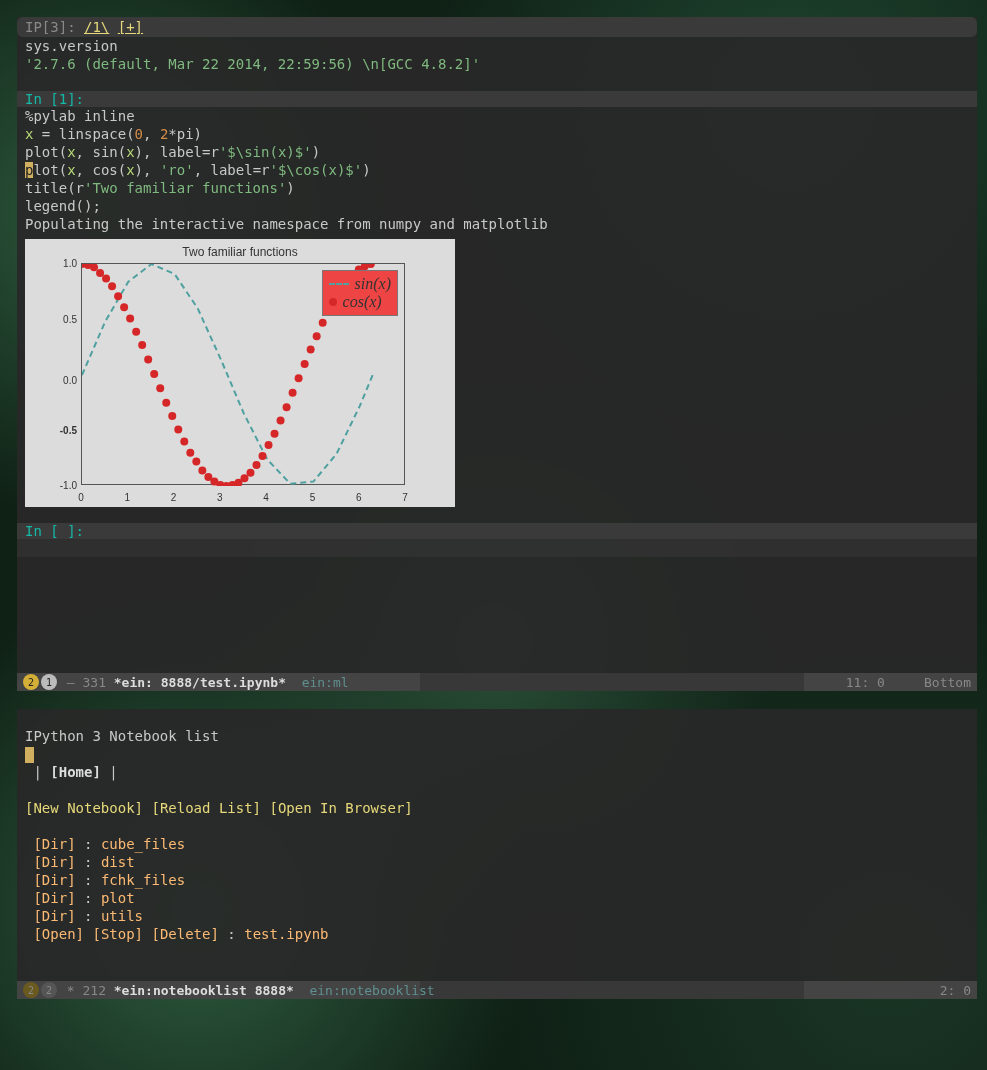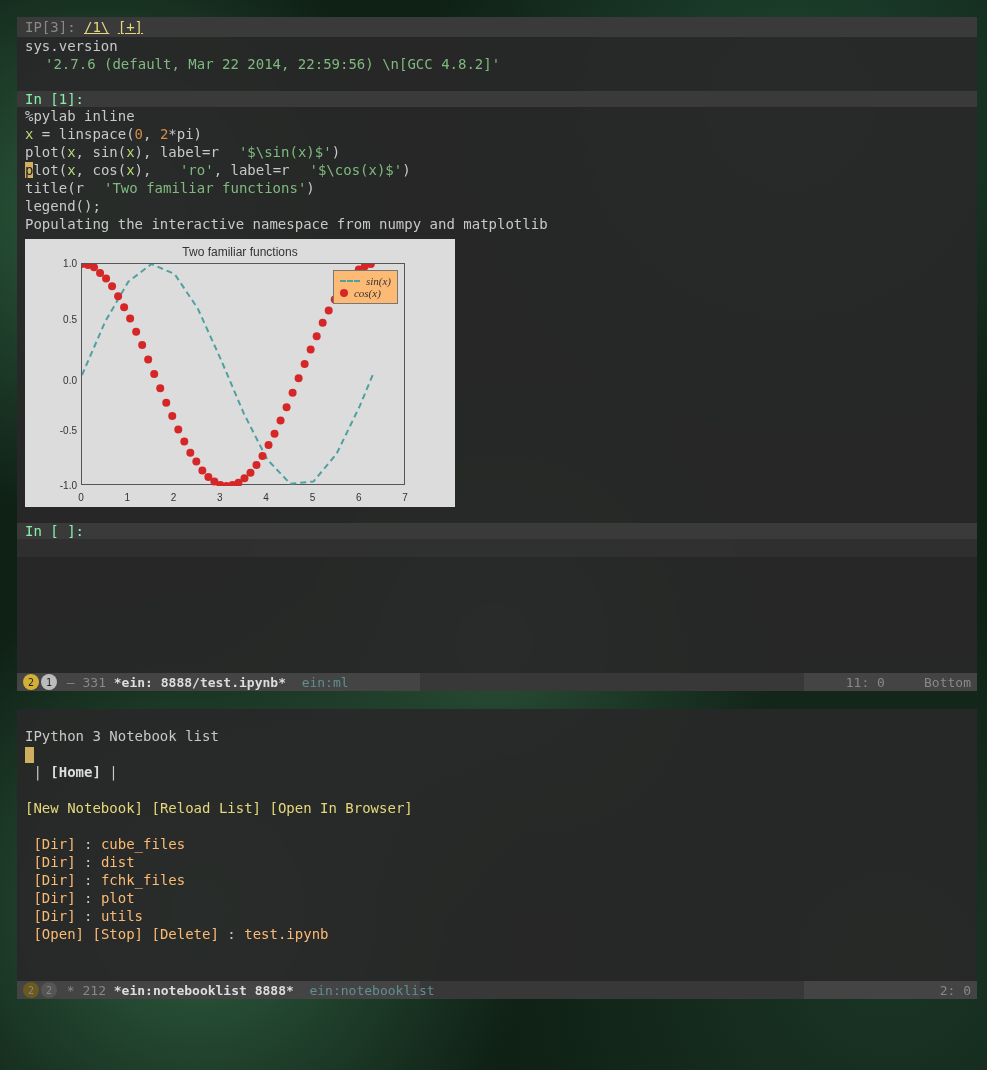--- a/index.html
+++ b/index.html
@@ -29,51 +29,52 @@
     position: absolute;
     background: rgba(40,40,40,0.92);
     z-index: 1;
   }
   .pane-top { left: 17px; top: 17px; right: 10px; height: 674px; }
   .pane-bottom { left: 17px; top: 709px; right: 10px; height: 290px; }
   .header-line {
     background: #3a3a3a;
     padding: 2px 8px;
     white-space: pre;
+    border-radius: 6px;
   }
   .hl-gray { color: #888; }
   .hl-yellow { color: #e6d87a; }
   .hl-under { text-decoration: underline; }
   .cell {
     padding: 0 8px;
     white-space: pre;
     line-height: 18px;
   }
   .prompt-band {
     background: #3a3a3a;
     padding: 0 8px;
     white-space:pre;
   }
-  .kw-green { color: #7fb97f; margin-left: 20px; }
-  .kw-teal { color: #86efac; }
+  .kw-green { color: #7fb97f; }
+  .kw-teal { color: #14b8a6; }
   .kw-orange { color: #d68c47; }
   .kw-var { color: #b8d977; }
   .cursor-block { background: #d0b060; color:#202020; }
   .chart-area {
     background: #dcdcdc;
     width: 430px;
     height: 268px;
     margin: 6px 8px;
     position: relative;
   }
   .chart-title { position:absolute; top:6px; left:0; right:0; text-align:center; font-size:12px; color:#333; font-family:sans-serif; }
   .plot-box { position:absolute; left:56px; top:24px; width:324px; height:222px; border:1px solid #555; background:#dcdcdc; }
   .ytick { position:absolute; left:20px; width:32px; text-align:right; font-size:10px; color:#333; font-family:sans-serif; transform:translateY(-50%);}
   .xtick { position:absolute; bottom:4px; font-size:10px; color:#333; font-family:sans-serif; transform:translateX(-50%);}
-  .legend-box { position:absolute; right:6px; top:6px; background:#fdba74; border:1px solid #777; padding:4px 6px; font-size:11px; color:#333; font-family:serif; font-style:italic;}
+  .legend-box { position:absolute; right:6px; top:6px; background:#ef4444; border:1px solid #777; padding:4px 6px; font-size:16px; color:#333; font-family:serif; font-style:italic;}
   .legend-row { display:flex; align-items:center; gap:6px; }
   .legend-line { width:20px; height:0; border-top:2px dashed #4fa0a0; }
   .legend-dot { width:8px; height:8px; background:#d62728; border-radius:50%; }
   .modeline {
     position:absolute;
     left:0; right:0;
     height:18px;
     background: linear-gradient(to right, #444 0%, #444 42%, #383838 42%, #383838 82%, #444 82%);
     display:flex;
     align-items:center;
@@ -184,21 +185,21 @@
             <span>sin(x)</span>
           </div>
         <div class="legend-row">
             <span class="legend-dot"></span>
             <span>cos(x)</span>
           </div>
       </div>
     </div>
     <div id="yticks">
         <div class="ytick" style="top: 246px;">-1.0</div>
-        <div class="ytick" style="top: 190.5px;">-0.5</div>
+        <div class="ytick" style="top: 190.5px; font-weight: bold;">-0.5</div>
         <div class="ytick" style="top: 141px; text-align: right;">0.0</div>
         <div class="ytick" style="top: 79.5px;">0.5</div>
         <div class="ytick" style="top: 24px;">1.0</div>
       </div>
     <div id="xticks">
         <div class="xtick" style="left: 56px;">0</div>
         <div class="xtick" style="left: 102.286px;">1</div>
         <div class="xtick" style="left: 148.571px;">2</div>
         <div class="xtick" style="left: 194.857px;">3</div>
         <div class="xtick" style="left: 241.143px;">4</div>

